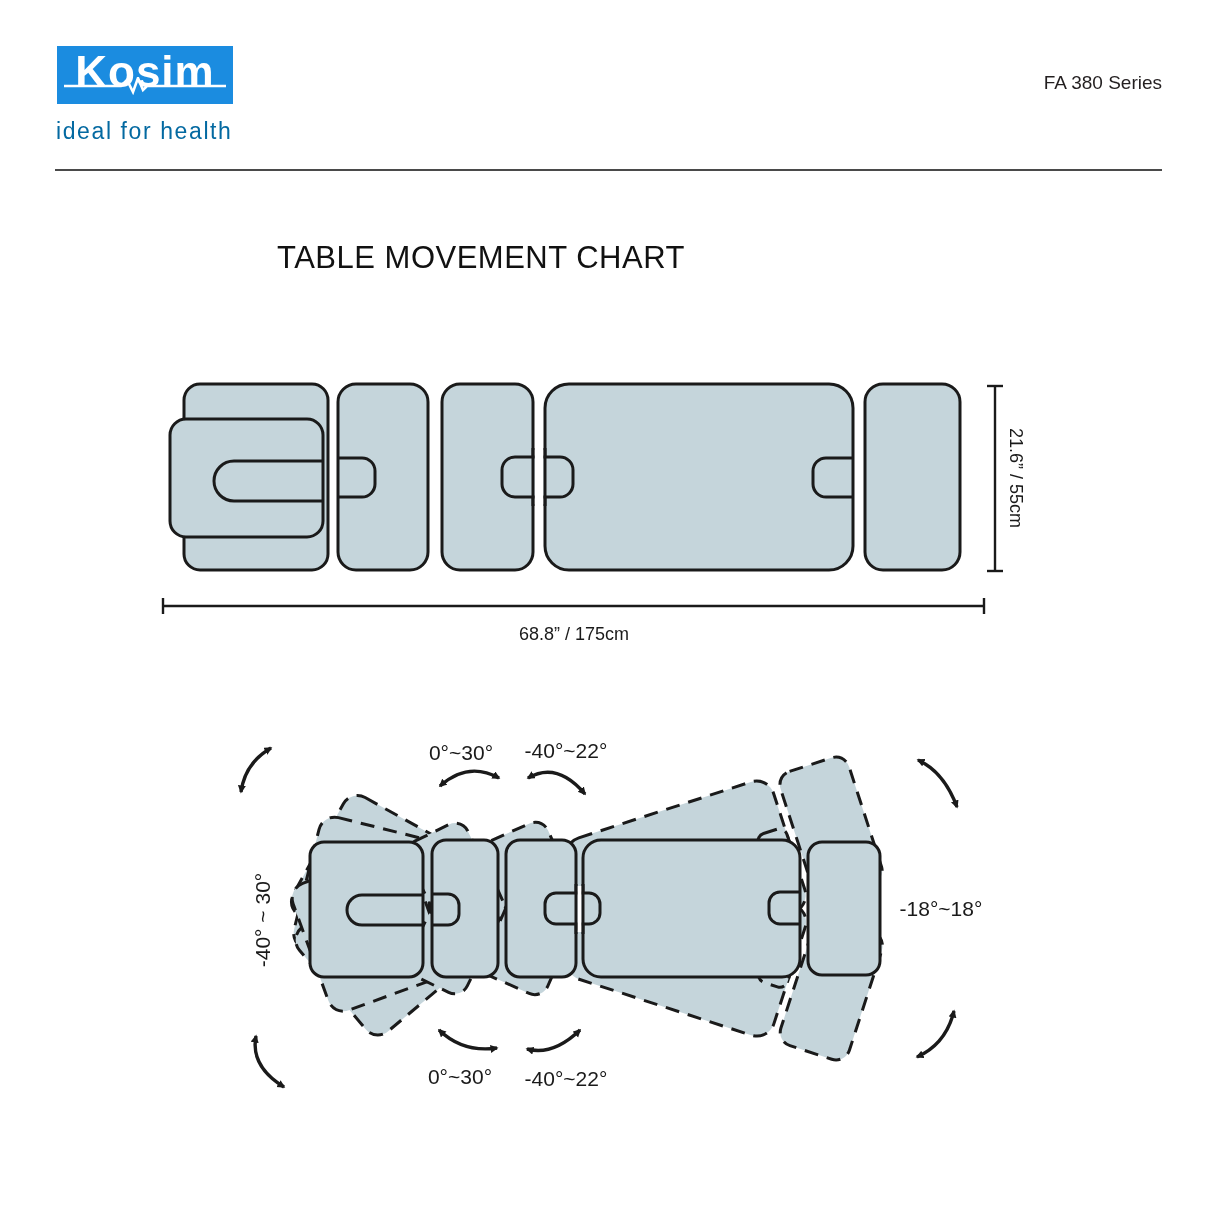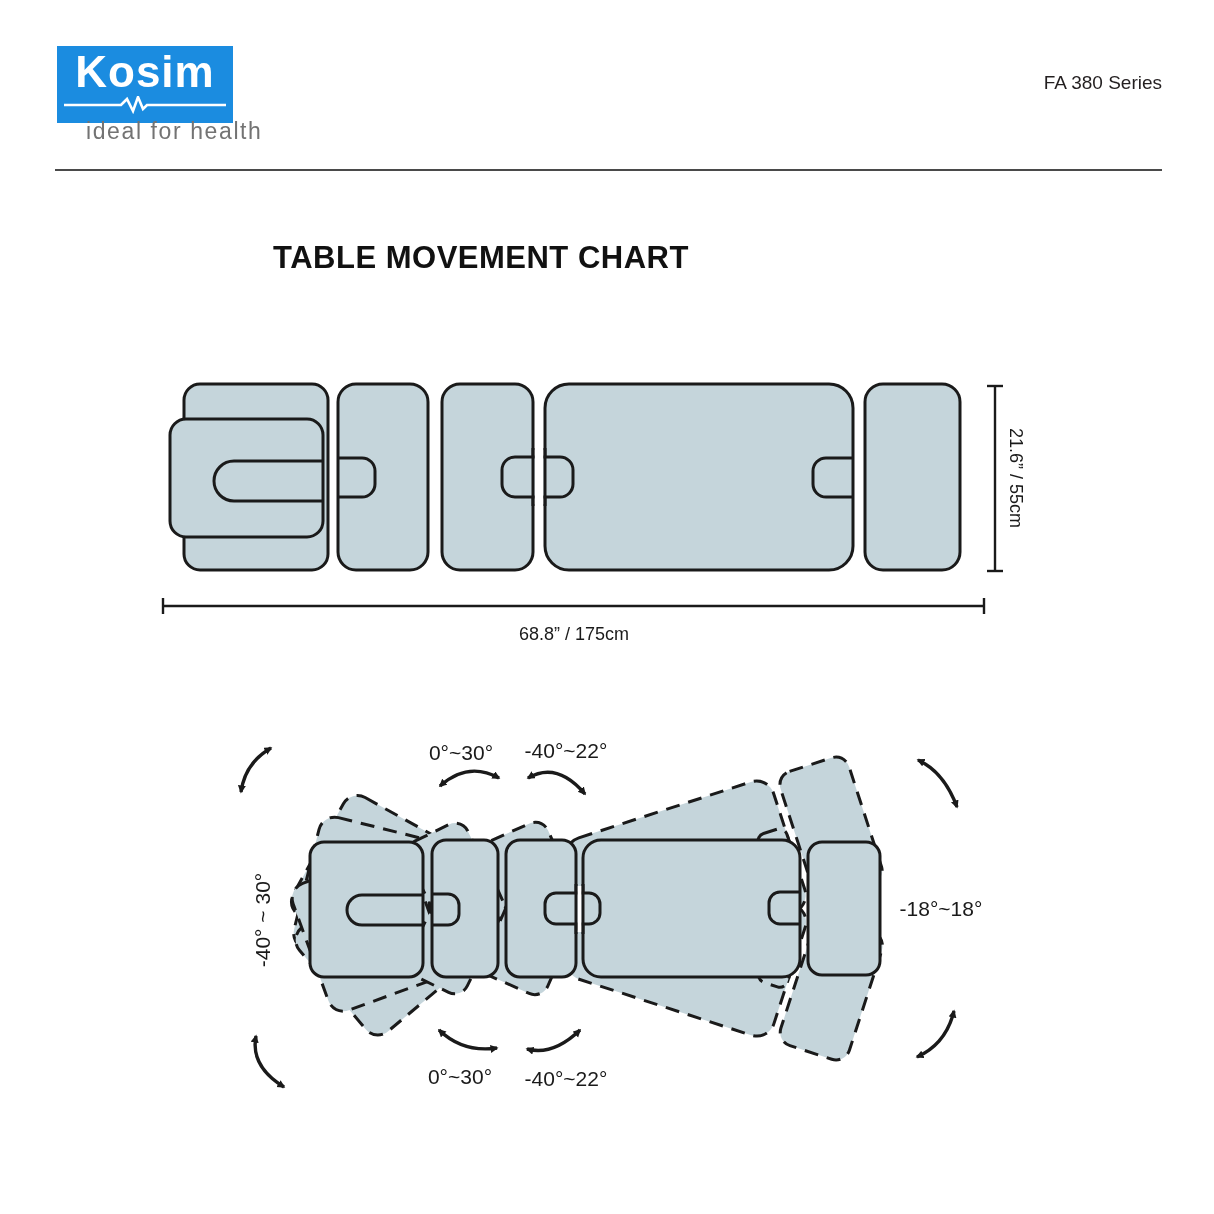--- a/index.html
+++ b/index.html
@@ -2,42 +2,42 @@
 <html><head>
 <meta charset="utf-8">
 <style>
   html,body{margin:0;padding:0;background:#ffffff;}
   .page{
     position:relative;width:1214px;height:1214px;background:#ffffff;overflow:hidden;
     font-family:"Liberation Sans", sans-serif;color:#1a1a1a;
   }
   
   .logo-box{
-    position:absolute;left:57px;top:46px;width:176px;height:77px;
+    position:absolute;left:57px;top:46px;width:176px;height:58px;
     background:#1b8ce0;display:flex;flex-direction:column;align-items:center;justify-content:flex-start;
   }
   .logo-word{
     color:#ffffff;font-weight:bold;font-size:44px;line-height:48px;letter-spacing:1px;margin-top:2px;
   }
   .logo-pulse{position:absolute;left:7px;bottom:9px;}
   .logo-tagline{
     position:absolute;left:56px;top:118px;width:180px;
-    font-size:23px;letter-spacing:1.6px;color:#737373;white-space:nowrap;margin-left:30px;
+    font-size:23px;letter-spacing:1.6px;color:#0369a1;white-space:nowrap;
   }
   .header-right{
     position:absolute;right:52px;top:66px;text-align:center;
     font-size:19px;line-height:33px;color:#231f20;
   }
   .header-rule{
     position:absolute;left:55px;top:169px;width:1107px;height:2px;background:#4a4a4a;
   }
   
   .chart-title{
     position:absolute;left:0;top:240px;width:962px;text-align:center;
-    font-size:31px;font-weight:bold;letter-spacing:0.5px;color:#111;
+    font-size:31px;font-weight:normal;letter-spacing:0.5px;color:#111;
   }
   
   .diagram-svg{position:absolute;left:0;top:330px;}
   .sec{fill:#c5d5db;stroke:#1a1a1a;stroke-width:3;}
   .sec-line{fill:none;stroke:#1a1a1a;stroke-width:3;}
   .dash{fill:#c5d5db;stroke:#1a1a1a;stroke-width:3;stroke-dasharray:14 9;}
   .dash-line{fill:none;stroke:#1a1a1a;stroke-width:3;stroke-dasharray:14 9;}
   .gap-restore{fill:#ffffff;stroke:none;}
   .dim{stroke:#1a1a1a;stroke-width:2.4;fill:none;}
   .arrow{stroke:#1a1a1a;stroke-width:3.4;fill:none;}

